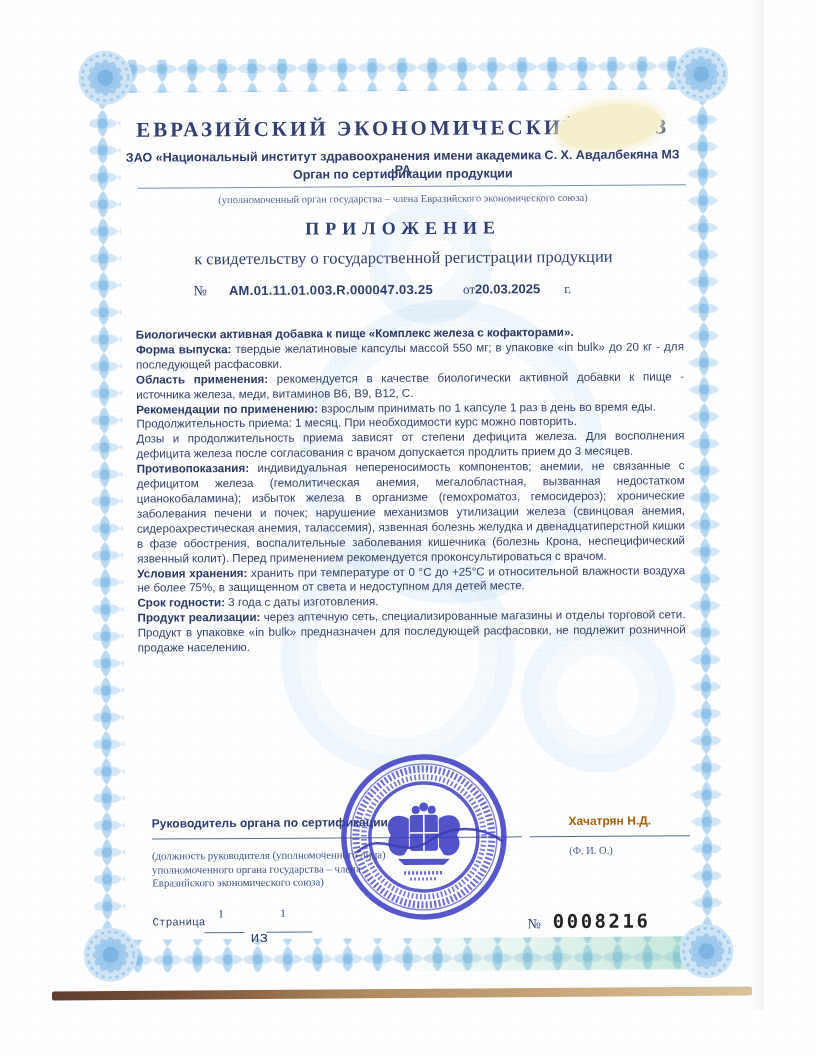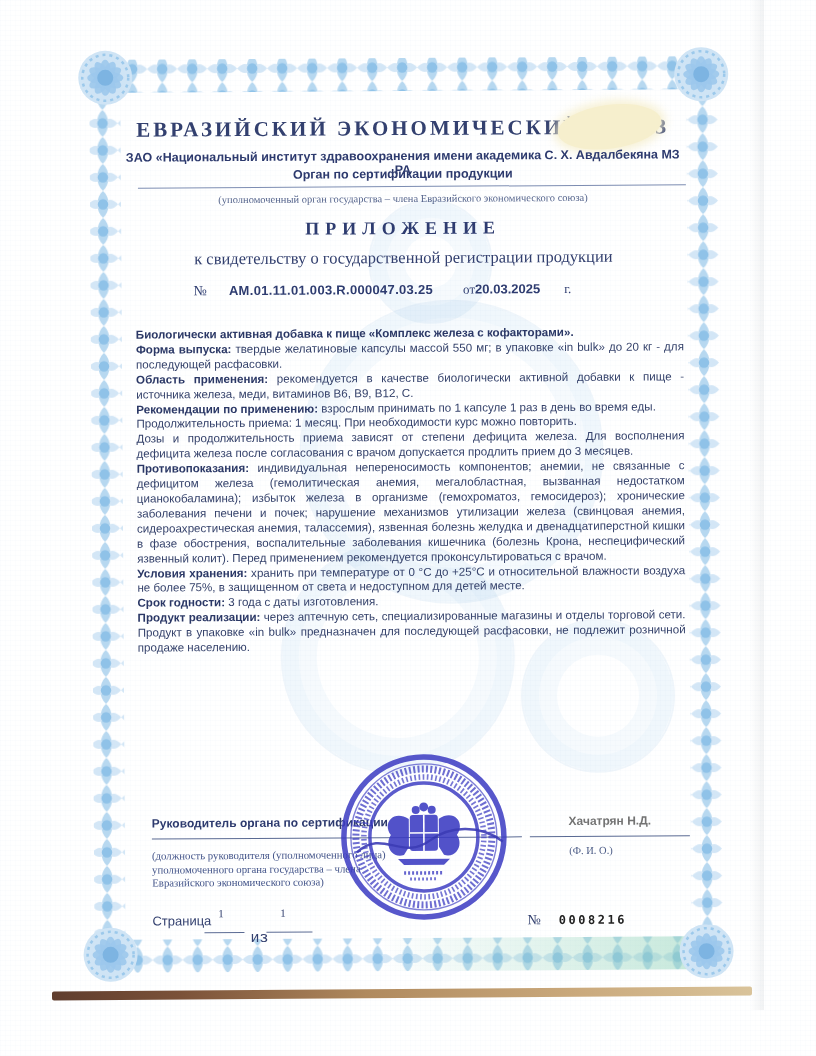--- a/index.html
+++ b/index.html
@@ -41,39 +41,39 @@
      font-size:11.6px;line-height:14.9px;text-align:justify;}
   .bodytext p{margin:0;}
   .bodytext .lead{font-weight:bold;color:#2b3866;}
   .bodytext .lead:not(:empty)::after{content:" ";}
   
   .sig-left{position:absolute;left:150px;top:815px;width:380px;font-size:12px;font-weight:bold;color:#2d3a6e;}
   .uline{position:absolute;height:1px;background:#5a6a93;}
   .ul-left{left:150px;top:837px;width:370px;}
   .ul-right{left:528px;top:837px;width:160px;}
   .sig-name{position:absolute;left:528px;top:815px;width:160px;text-align:center;
-     font-size:12px;font-weight:bold;color:#737373;}
+     font-size:12px;font-weight:bold;color:#a16207;}
   .sig-fio{position:absolute;left:509px;top:846px;width:160px;text-align:center;
      font-family:"Liberation Serif",serif;font-size:10.5px;color:#4a5a85;}
   .sig-note{position:absolute;left:150px;top:848px;width:252px;
      font-family:"Liberation Serif",serif;font-size:10.8px;line-height:13.5px;color:#44558a;}
   
   .stamp{position:absolute;left:337px;top:752px;width:170px;height:170px;opacity:.93;}
   
   .pg{position:absolute;left:150px;top:910px;color:#33406f;}
-  .pg .lbl{font-family:Liberation Sans, sans-serif;font-size:13px;}
+  .pg .lbl{font-family:Liberation Mono, monospace;font-size:11px;}
   .pg .n1{position:absolute;left:66px;top:-4px;font-size:11px;font-family:"Liberation Serif",serif;}
   .pg .n2{position:absolute;left:128px;top:-4px;font-size:11px;font-family:"Liberation Serif",serif;}
   .pg .l1{position:absolute;left:52px;top:21px;width:40px;height:1px;background:#5a6a93;}
   .pg .iz{position:absolute;left:98px;top:19px;font-family:Liberation Mono, monospace;font-size:15px;}
   .pg .l2{position:absolute;left:114px;top:21px;width:46px;height:1px;background:#5a6a93;}
   .serial{position:absolute;left:525px;top:911px;color:#222;}
   .serial .no{font-family:"Liberation Serif",serif;font-size:14px;color:#33406f;}
-  .serial .digits{font-family:"DejaVu Sans Mono",monospace;font-size:12px;font-weight:bold;
-     letter-spacing:2.5px;margin-left:18px;}
+  .serial .digits{font-family:"DejaVu Sans Mono",monospace;font-size:19px;font-weight:bold;
+     letter-spacing:2.5px;margin-left:12px;}
   
   .blob{position:absolute;left:560px;top:106px;width:104px;height:44px;border-radius:50%;
      background:#f6efcd;box-shadow:0 0 10px 4px rgba(246,239,205,.85);transform:rotate(-7deg);}
   .table-edge{position:absolute;left:52px;top:989px;width:700px;height:9px;transform:rotate(-0.4deg);
      background:linear-gradient(90deg,#5f3d2e 0%,#7a5138 18%,#b08a5e 45%,#caa97c 75%,#d9c39a 100%);
      border-radius:2px;}
   .paper-shadow{position:absolute;right:52px;top:0;width:14px;height:1010px;
      background:linear-gradient(90deg,transparent,rgba(120,130,140,.10));}
 </style>
 </head>

